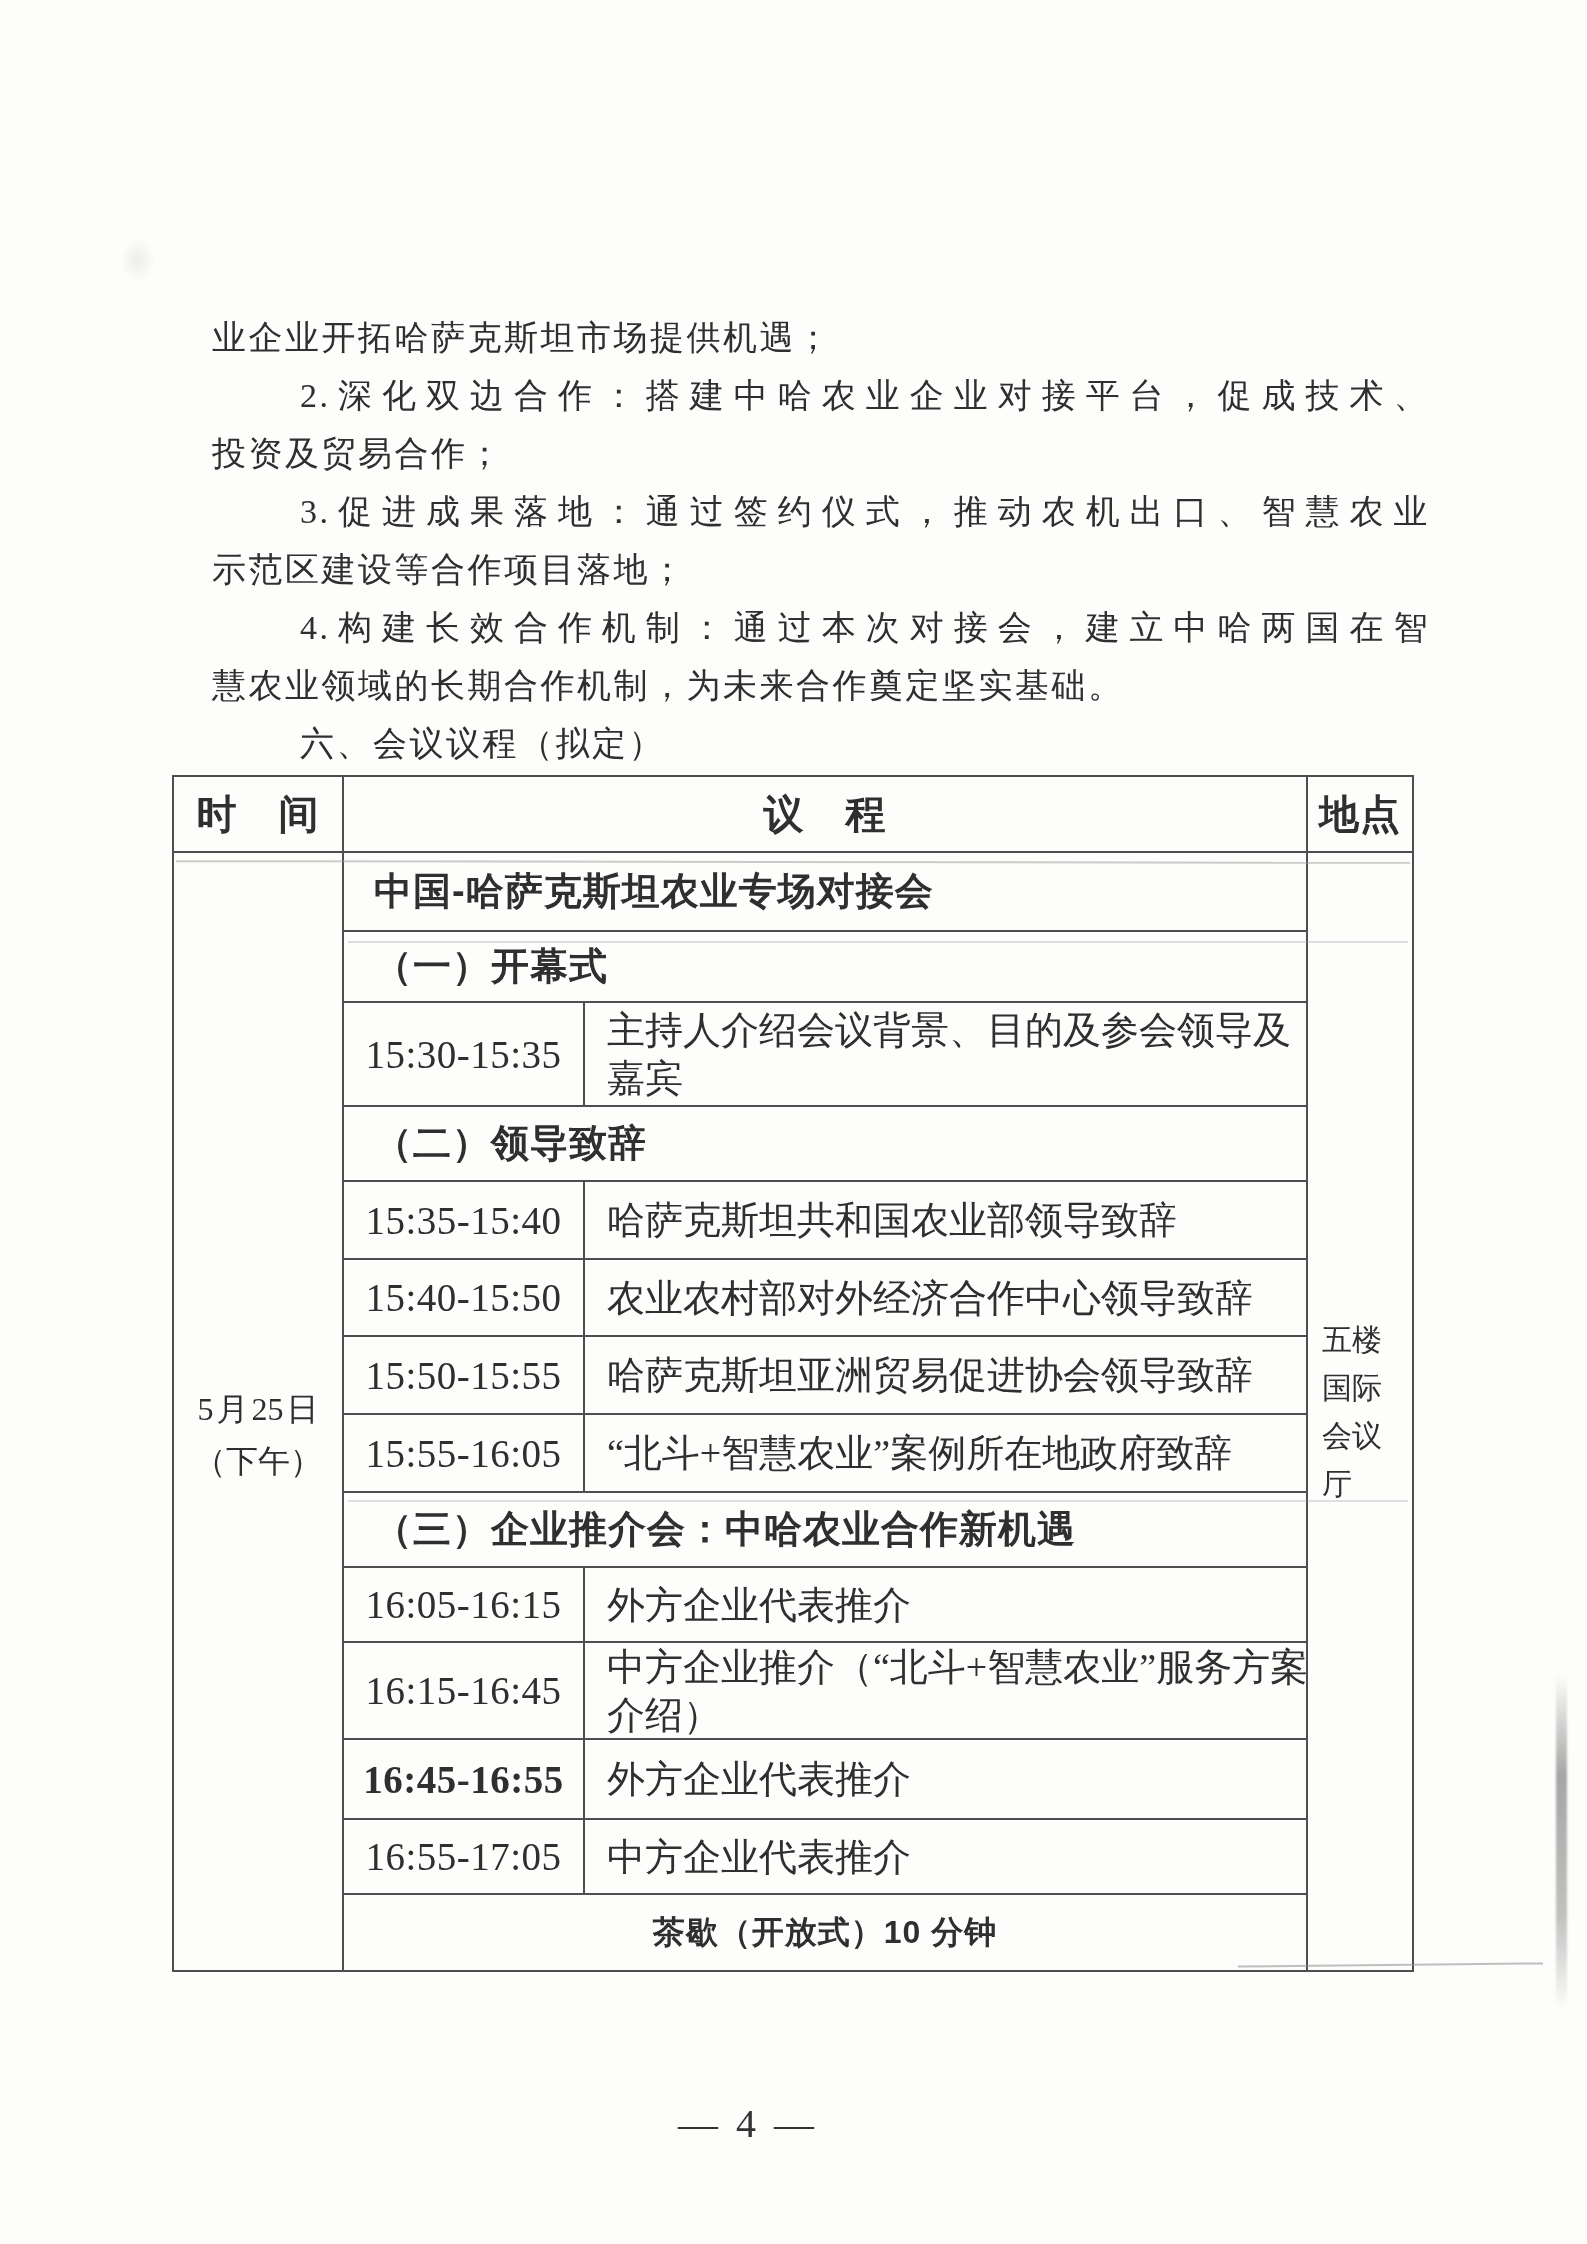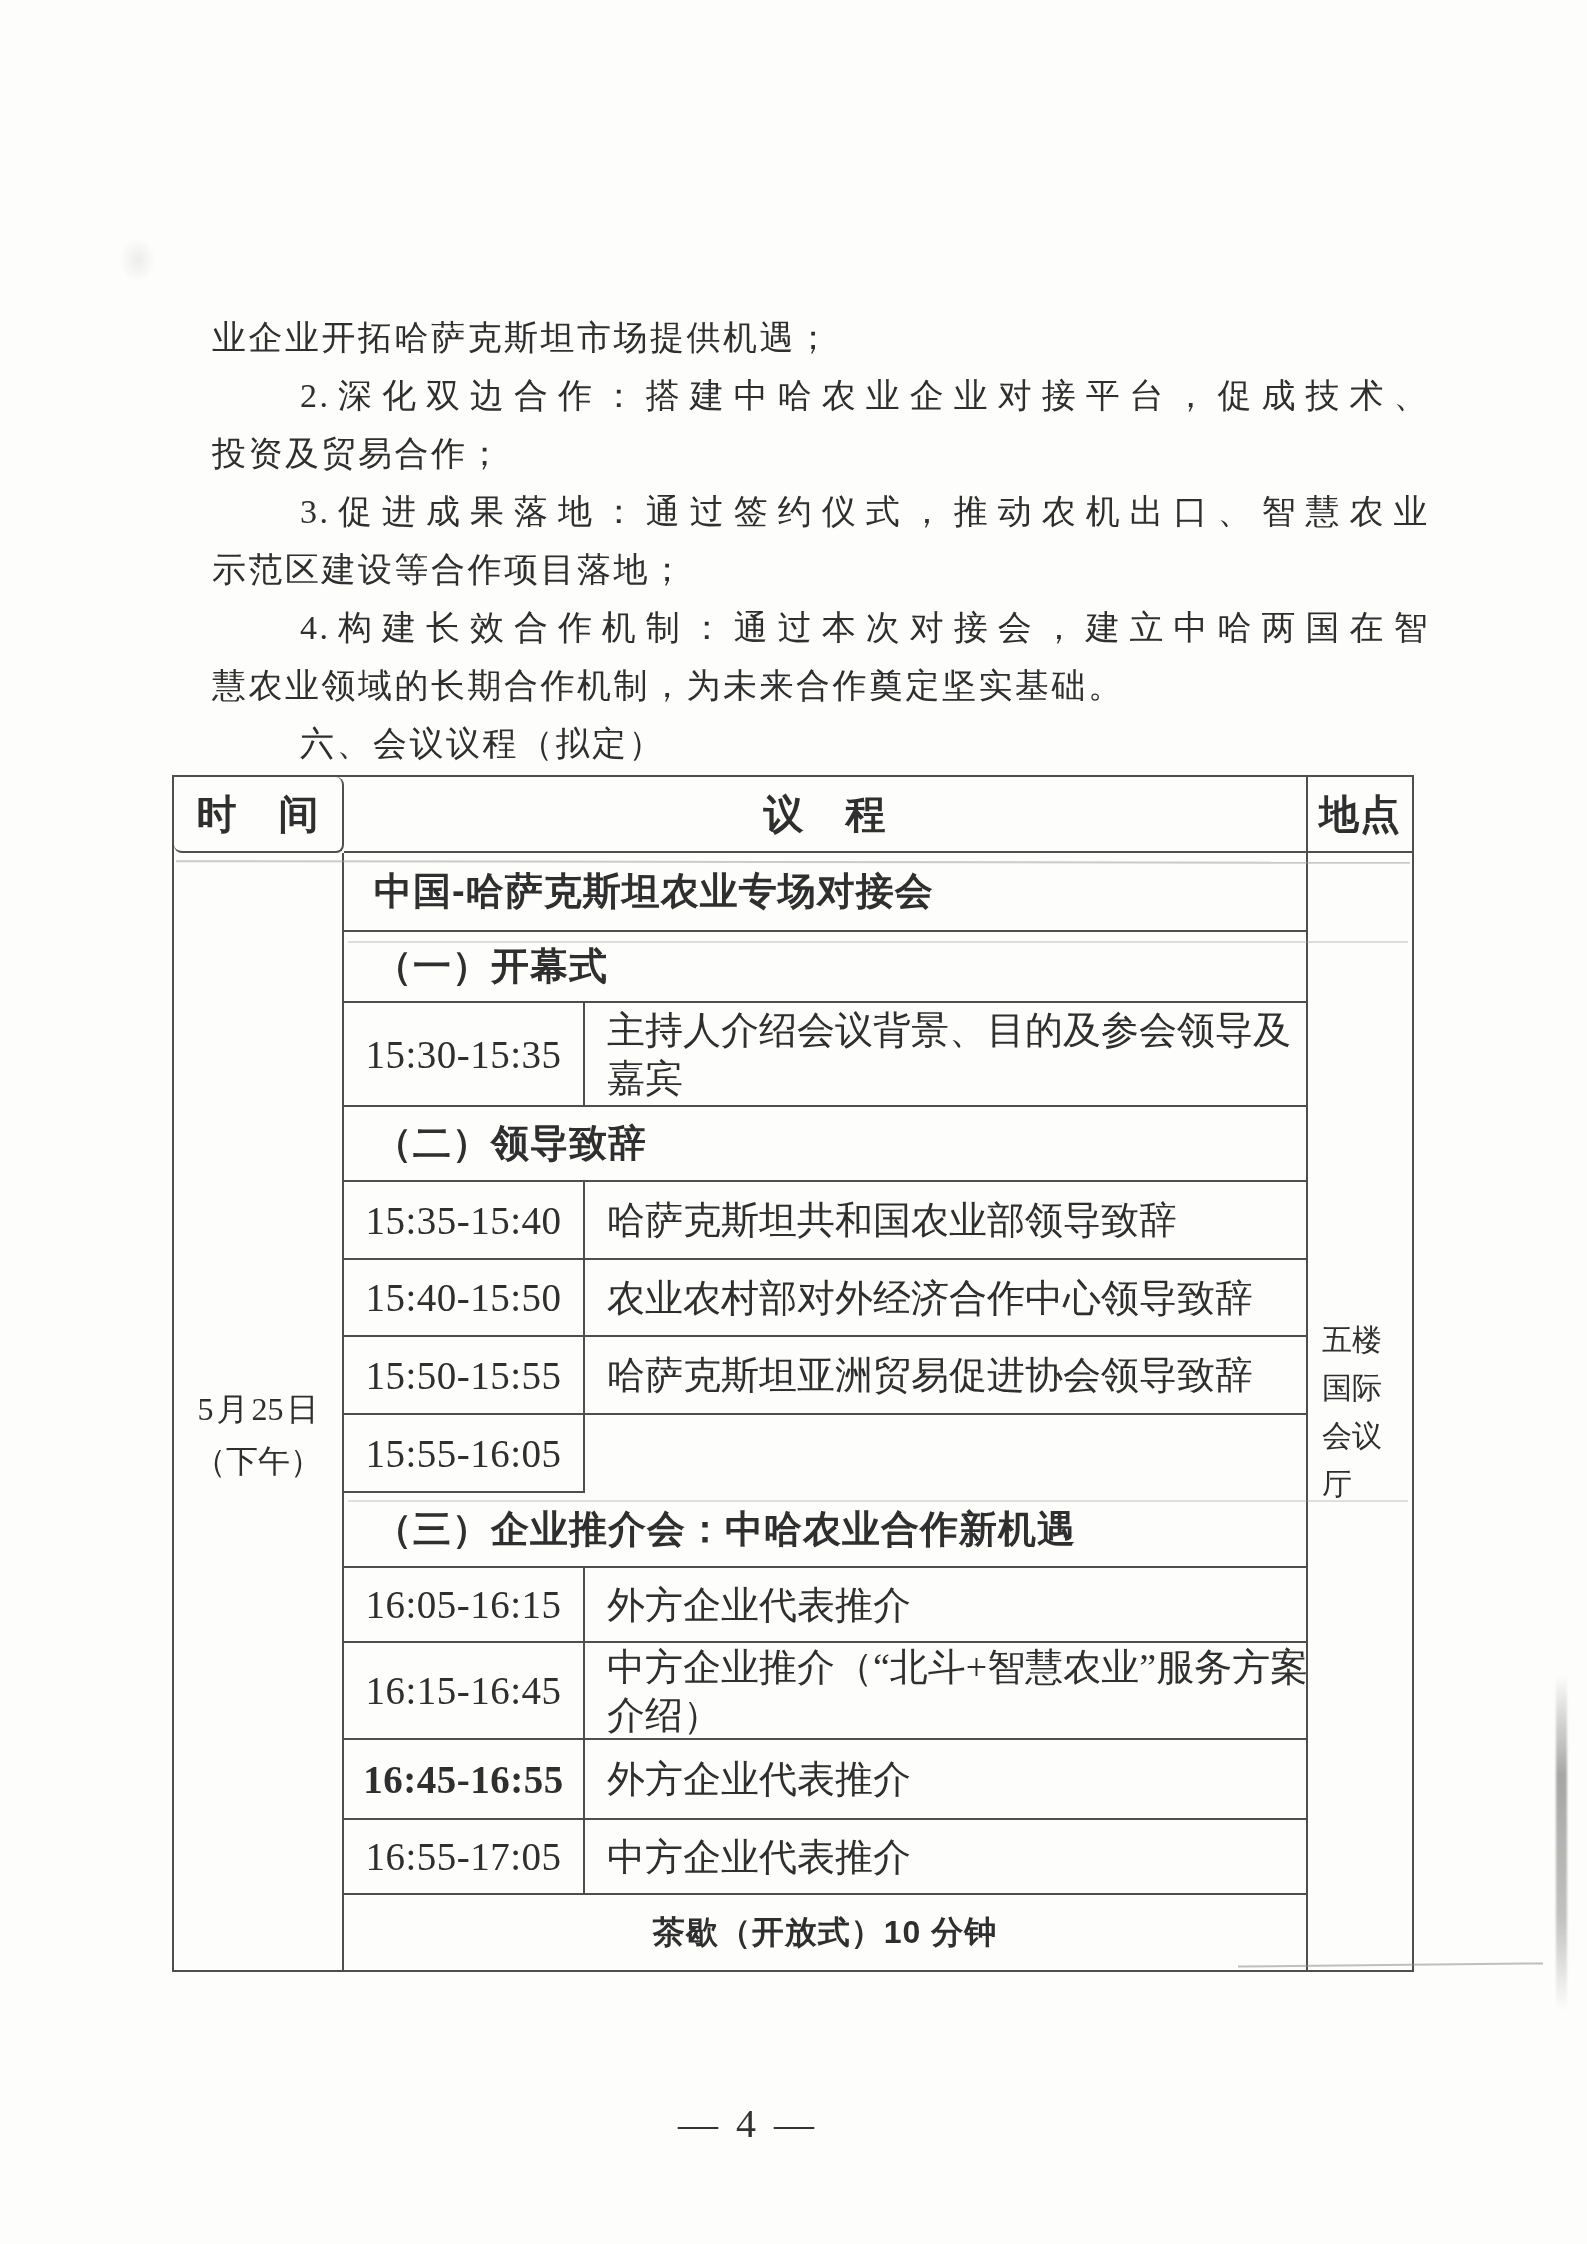--- a/index.html
+++ b/index.html
@@ -109,21 +109,21 @@
       <div class="line indent jfull">2.深化双边合作：搭建中哈农业企业对接平台，促成技术、</div>
       <div class="line">投资及贸易合作；</div>
       <div class="line indent jfull">3.促进成果落地：通过签约仪式，推动农机出口、智慧农业</div>
       <div class="line">示范区建设等合作项目落地；</div>
       <div class="line indent jfull">4.构建长效合作机制：通过本次对接会，建立中哈两国在智</div>
       <div class="line">慧农业领域的长期合作机制，为未来合作奠定坚实基础。</div>
       <div class="line indent">六、会议议程（拟定）</div>
     </div>
 
   <div class="agenda-table">
-    <div class="cell hdr bb br bold-sans" style="grid-column:1;grid-row:1;border-radius:8px;">时　间</div>
+    <div class="cell hdr bb br bold-sans" style="grid-column:1;grid-row:1;">时　间</div>
     <div class="cell hdr bb bold-sans" style="grid-column:2/4;grid-row:1;">议　程</div>
     <div class="cell hdr bb bl bold-sans" style="grid-column:4;grid-row:1;">地点</div>
 
     <div class="cell date-cell br">
       <div>5 月 25 日</div>
       <div>（下午）</div>
     </div>
 
     <div class="cell loc-cell bl">五楼国际会议厅</div>
 
@@ -141,20 +141,23 @@
       </div>
       <div class="cell time-cell br bb" style="grid-row: 7;">15:40-15:50</div>
       <div class="cell desc-cell bb" style="grid-row: 7;">
         <div class="dline">农业农村部对外经济合作中心领导致辞</div>
       </div>
       <div class="cell time-cell br bb" style="grid-row: 8;">15:50-15:55</div>
       <div class="cell desc-cell bb" style="grid-row: 8;">
         <div class="dline">哈萨克斯坦亚洲贸易促进协会领导致辞</div>
       </div>
       <div class="cell time-cell br bb" style="grid-row: 9;">15:55-16:05</div>
+      <div class="cell desc-cell bb" style="grid-row: 9;">
+        <div class="dline">“北斗+智慧农业”案例所在地政府致辞</div>
+      </div>
       <div class="cell row-full bold-sans row-section bb" style="grid-row: 10;">（三）企业推介会：中哈农业合作新机遇</div>
       <div class="cell time-cell br bb" style="grid-row: 11;">16:05-16:15</div>
       <div class="cell desc-cell bb" style="grid-row: 11;">
         <div class="dline">外方企业代表推介</div>
       </div>
       <div class="cell time-cell br bb" style="grid-row: 12;">16:15-16:45</div>
       <div class="cell desc-cell bb" style="grid-row: 12;">
         <div class="dline">中方企业推介（“北斗+智慧农业”服务方案</div>
         <div class="dline">介绍）</div>
       </div>

